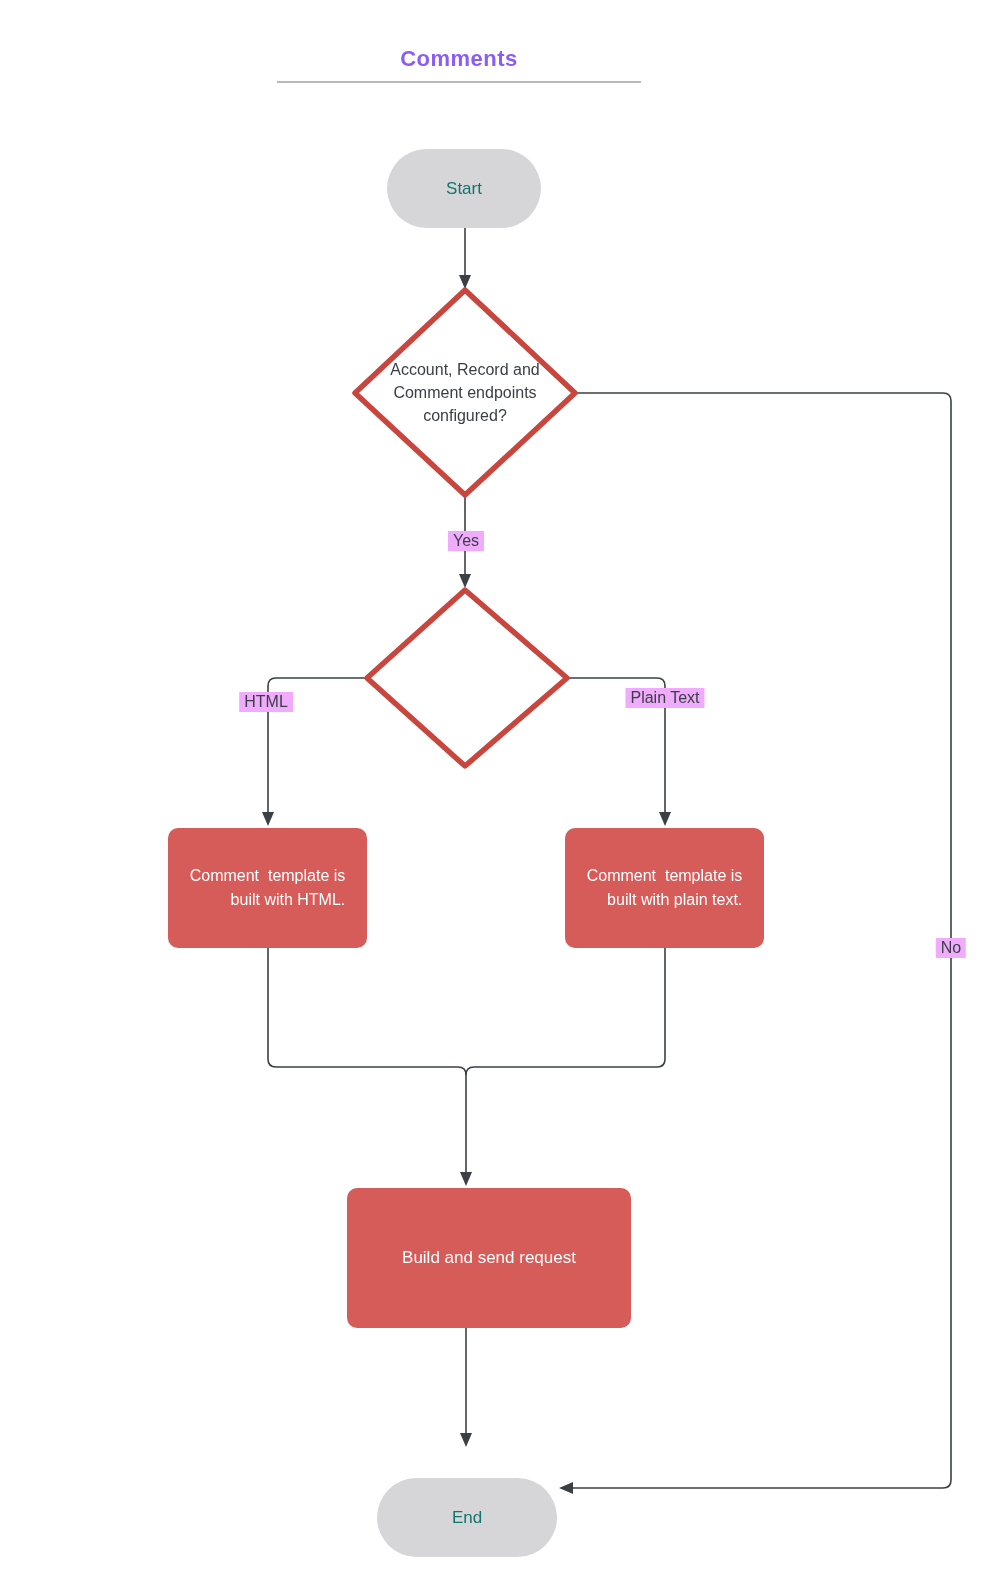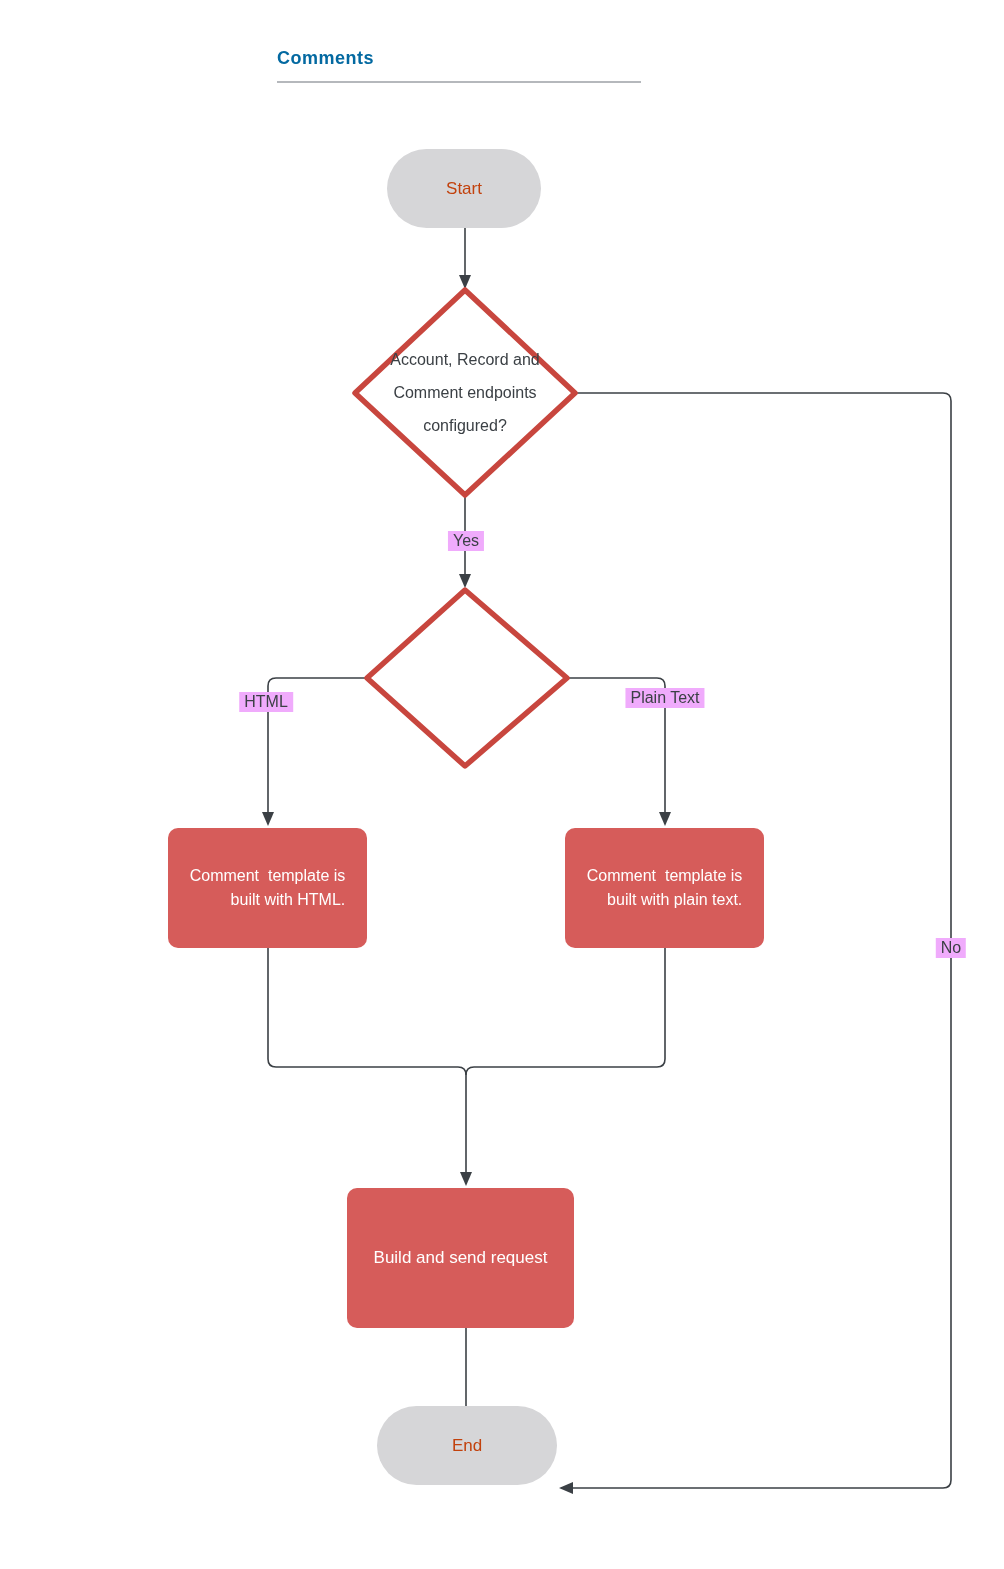--- a/index.html
+++ b/index.html
@@ -19,73 +19,73 @@
 
   
   #title-block {
     left: 277px;
     top: 36px;
     width: 364px;
     height: 45px;
     border-bottom: 2px solid #b5b8bc;
     display: flex;
     align-items: center;
-    justify-content: flex-start;
-    font-size: 18px;
+    justify-content: center;
+    font-size: 22px;
     font-weight: bold;
-    color: #0369a1;
+    color: #8b5cf6;
     letter-spacing: 0.5px;
   }
 
   
   #connector-layer {
     left: 0; top: 0;
     width: 1004px;
     height: 1569px;
   }
 
   
   .terminator {
     background: #d6d6d8;
     border-radius: 40px;
     display: flex;
     align-items: center;
     justify-content: center;
     font-size: 17px;
-    color: #c2410c;
+    color: #0f766e;
   }
   #start-node { left: 387px; top: 149px; width: 154px; height: 79px; }
-  #end-node   { left: 377px; top: 1406px; width: 180px; height: 79px; }
+  #end-node   { left: 377px; top: 1478px; width: 180px; height: 79px; }
 
   
   .process {
     background: #d65c5a;
     border-radius: 10px;
     display: flex;
     align-items: center;
     justify-content: center;
     text-align: right;
     color: #ffffff;
     font-size: 16px;
     line-height: 24px;
     white-space: pre-wrap;
   }
   #html-template-node  { left: 168px; top: 828px; width: 199px; height: 120px; }
   #plain-template-node { left: 565px; top: 828px; width: 199px; height: 120px; }
-  #build-request-node  { left: 347px; top: 1188px; width: 227px; height: 140px; font-size: 17px; }
+  #build-request-node  { left: 347px; top: 1188px; width: 284px; height: 140px; font-size: 17px; }
 
   
   .decision-label {
     display: flex;
     align-items: center;
     justify-content: center;
     text-align: center;
     color: #3b4045;
     font-size: 16px;
-    line-height: 33px;
+    line-height: 23px;
     white-space: pre-wrap;
   }
   #endpoints-decision-label { left: 348px; top: 290px; width: 234px; height: 205px; }
   #text-type-decision-label { left: 358px; top: 590px; width: 214px; height: 176px; }
 
   
   .edge-label {
     transform: translate(-50%, -50%);
     background: #f0abfc;
     padding: 1px 5px;

